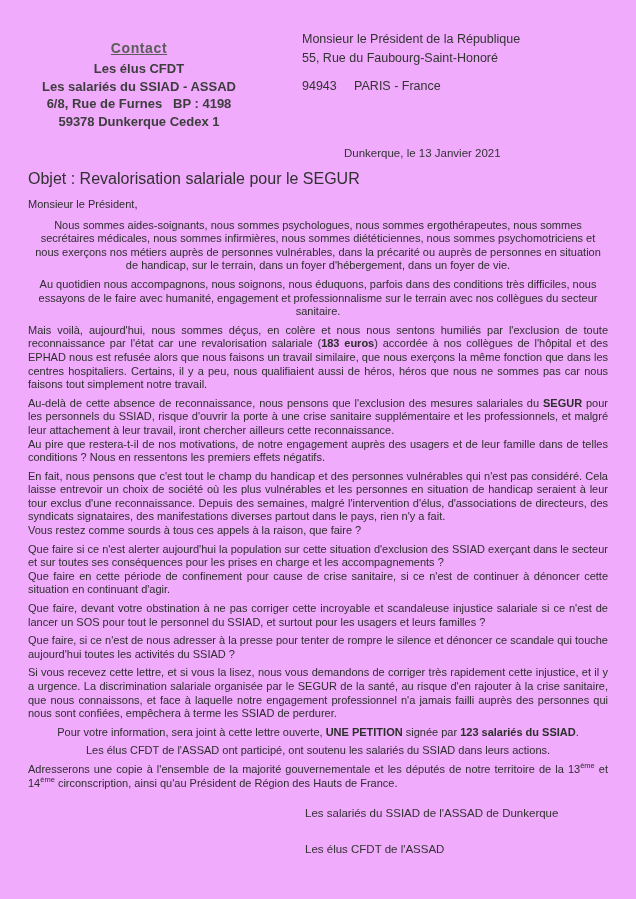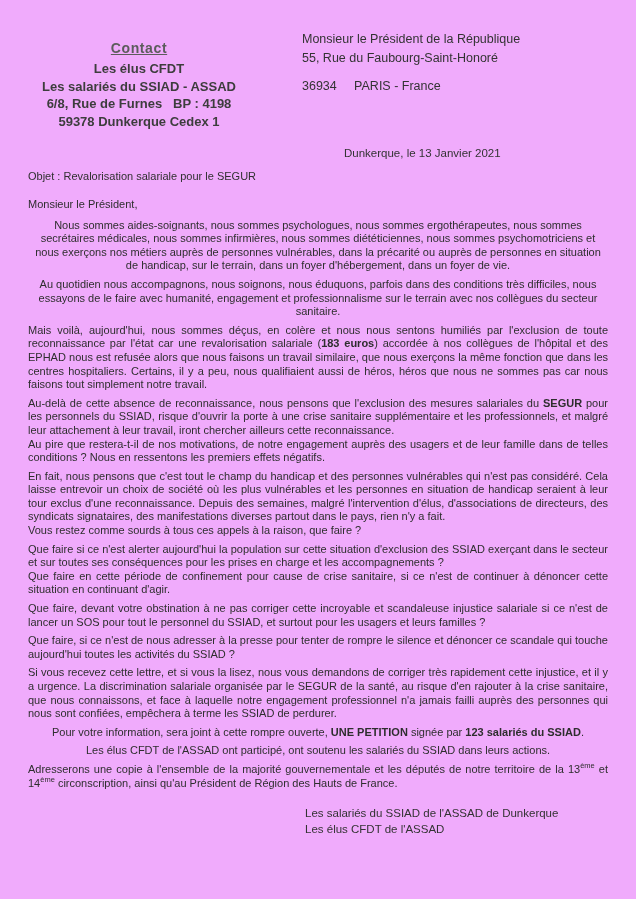--- a/index.html
+++ b/index.html
@@ -54,21 +54,21 @@
     top: 147px;
     font-size: 11.5px;
     color: #333333;
     padding-left: 44px;
   }
 
   .subject {
     position: absolute;
     left: 28px;
     top: 170px;
-    font-size: 11px;
+    font-size: 16px;
     color: #303030;
   }
 
   
   .body {
     position: absolute;
     left: 28px;
     top: 198px;
     width: 580px;
     font-size: 11px;
@@ -81,58 +81,58 @@
   .align-left { text-align: center; }
   .body sup { font-size: 7.5px; line-height: 0; }
   .run-b { font-weight: bold; }
 
   .signatures {
     margin-top: 17px;
     margin-left: 277px;
     font-size: 11.5px;
     color: #333333;
   }
-  .signature-line-1 { margin-bottom: 2px; }
+  .signature-line-1 { margin-bottom: 22px; }
 </style>
 </head>
 <body>
 
 <div class="page">
 
   <div class="contact">
     <div class="contact-heading">Contact</div>
     <div class="contact-line">Les élus CFDT</div>
     <div class="contact-line">Les salariés du SSIAD - ASSAD</div>
     <div class="contact-line">6/8, Rue de Furnes   BP : 4198</div>
     <div class="contact-line">59378 Dunkerque Cedex 1</div>
   </div>
 
   <div class="recipient">
     <div>Monsieur le Président de la République</div>
     <div>55, Rue du Faubourg-Saint-Honoré</div>
-    <div class="city">36934     PARIS - France</div>
+    <div class="city">94943     PARIS - France</div>
   </div>
 
   <div class="dateline">Dunkerque, le 13 Janvier 2021</div>
 
   <div class="subject">Objet : Revalorisation salariale pour le SEGUR</div>
 
   <div class="body">
     <p class="salutation">Monsieur le Président,</p>
 
     <p class="align-left"><span>Nous sommes aides-soignants, nous sommes psychologues, nous sommes ergothérapeutes, nous sommes secrétaires médicales, nous sommes infirmières, nous sommes diététiciennes, nous sommes psychomotriciens et nous exerçons nos métiers auprès de personnes vulnérables, dans la précarité ou auprès de personnes en situation de handicap, sur le terrain, dans un foyer d'hébergement, dans un foyer de vie.</span></p>
     <p class="align-left"><span>Au quotidien nous accompagnons, nous soignons, nous éduquons, parfois dans des conditions très difficiles, nous essayons de le faire avec humanité, engagement et professionnalisme sur le terrain avec nos collègues du secteur sanitaire.</span></p>
     <p class="align-justify"><span>Mais voilà, aujourd'hui, nous sommes déçus, en colère et nous nous sentons humiliés par l'exclusion de toute reconnaissance par l'état car une revalorisation salariale (</span><span class="run-b">183 euros</span><span>) accordée à nos collègues de l'hôpital et des EPHAD nous est refusée alors que nous faisons un travail similaire, que nous exerçons la même fonction que dans les centres hospitaliers. Certains, il y a peu, nous qualifiaient aussi de héros, héros que nous ne sommes pas car nous faisons tout simplement notre travail.</span></p>
     <p class="align-justify"><span>Au-delà de cette absence de reconnaissance, nous pensons que l'exclusion des mesures salariales du </span><span class="run-b">SEGUR</span><span> pour les personnels du SSIAD, risque d'ouvrir la porte à une crise sanitaire supplémentaire et les professionnels, et malgré leur attachement à leur travail, iront chercher ailleurs cette reconnaissance.</span><br><span>Au pire que restera-t-il de nos motivations, de notre engagement auprès des usagers et de leur famille dans de telles conditions ? Nous en ressentons les premiers effets négatifs.</span></p>
     <p class="align-justify"><span>En fait, nous pensons que c'est tout le champ du handicap et des personnes vulnérables qui n'est pas considéré. Cela laisse entrevoir un choix de société où les plus vulnérables et les personnes en situation de handicap seraient à leur tour exclus d'une reconnaissance. Depuis des semaines, malgré l'intervention d'élus, d'associations de directeurs, des syndicats signataires, des manifestations diverses partout dans le pays, rien n'y a fait.</span><br><span>Vous restez comme sourds à tous ces appels à la raison, que faire ?</span></p>
     <p class="align-justify"><span>Que faire si ce n'est alerter aujourd'hui la population sur cette situation d'exclusion des SSIAD exerçant dans le secteur et sur toutes ses conséquences pour les prises en charge et les accompagnements ?</span><br><span>Que faire en cette période de confinement pour cause de crise sanitaire, si ce n'est de continuer à dénoncer cette situation en continuant d'agir.</span></p>
     <p class="align-justify"><span>Que faire, devant votre obstination à ne pas corriger cette incroyable et scandaleuse injustice salariale si ce n'est de lancer un SOS pour tout le personnel du SSIAD, et surtout pour les usagers et leurs familles ?</span></p>
     <p class="align-justify"><span>Que faire, si ce n'est de nous adresser à la presse pour tenter de rompre le silence et dénoncer ce scandale qui touche aujourd'hui toutes les activités du SSIAD ?</span></p>
     <p class="align-justify"><span>Si vous recevez cette lettre, et si vous la lisez, nous vous demandons de corriger très rapidement cette injustice, et il y a urgence. La discrimination salariale organisée par le SEGUR de la santé, au risque d'en rajouter à la crise sanitaire, que nous connaissons, et face à laquelle notre engagement professionnel n'a jamais failli auprès des personnes qui nous sont confiées, empêchera à terme les SSIAD de perdurer.</span></p>
-    <p class="align-left"><span>Pour votre information, sera joint à cette rompre ouverte, </span><span class="run-b">UNE PETITION</span><span> signée par </span><span class="run-b">123 salariés du SSIAD</span><span>.</span></p>
+    <p class="align-left"><span>Pour votre information, sera joint à cette lettre ouverte, </span><span class="run-b">UNE PETITION</span><span> signée par </span><span class="run-b">123 salariés du SSIAD</span><span>.</span></p>
     <p class="align-left"><span>Les élus CFDT de l'ASSAD ont participé, ont soutenu les salariés du SSIAD dans leurs actions.</span></p>
     <p class="align-justify"><span>Adresserons une copie à l'ensemble de la majorité gouvernementale et les députés de notre territoire de la 13</span><sup>ème</sup><span> et 14</span><sup>ème</sup><span> circonscription, ainsi qu'au Président de Région des Hauts de France.</span></p>
 
     <div class="signatures">
       <div class="signature-line-1">Les salariés du SSIAD de l'ASSAD de Dunkerque</div>
       <div>Les élus CFDT de l'ASSAD</div>
     </div>
   </div>
 
 </div>

